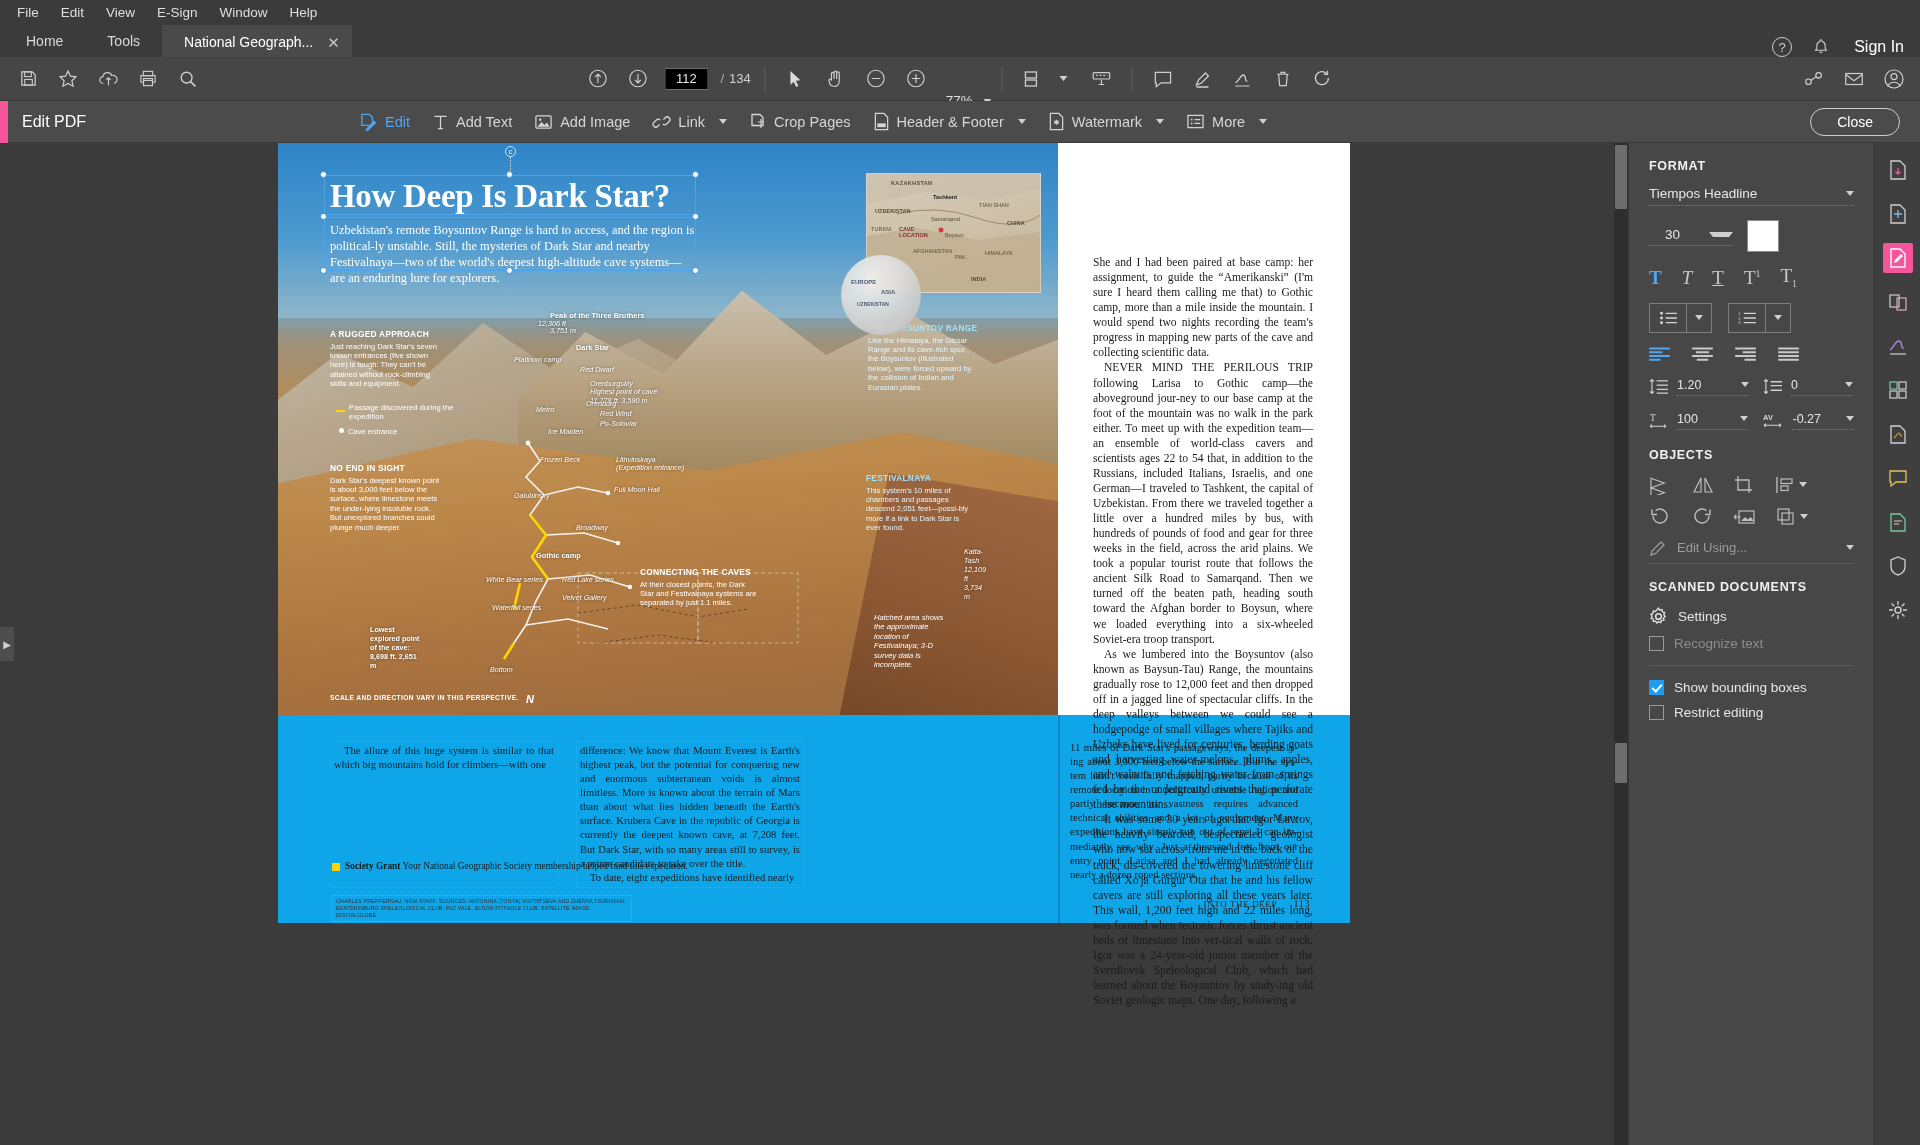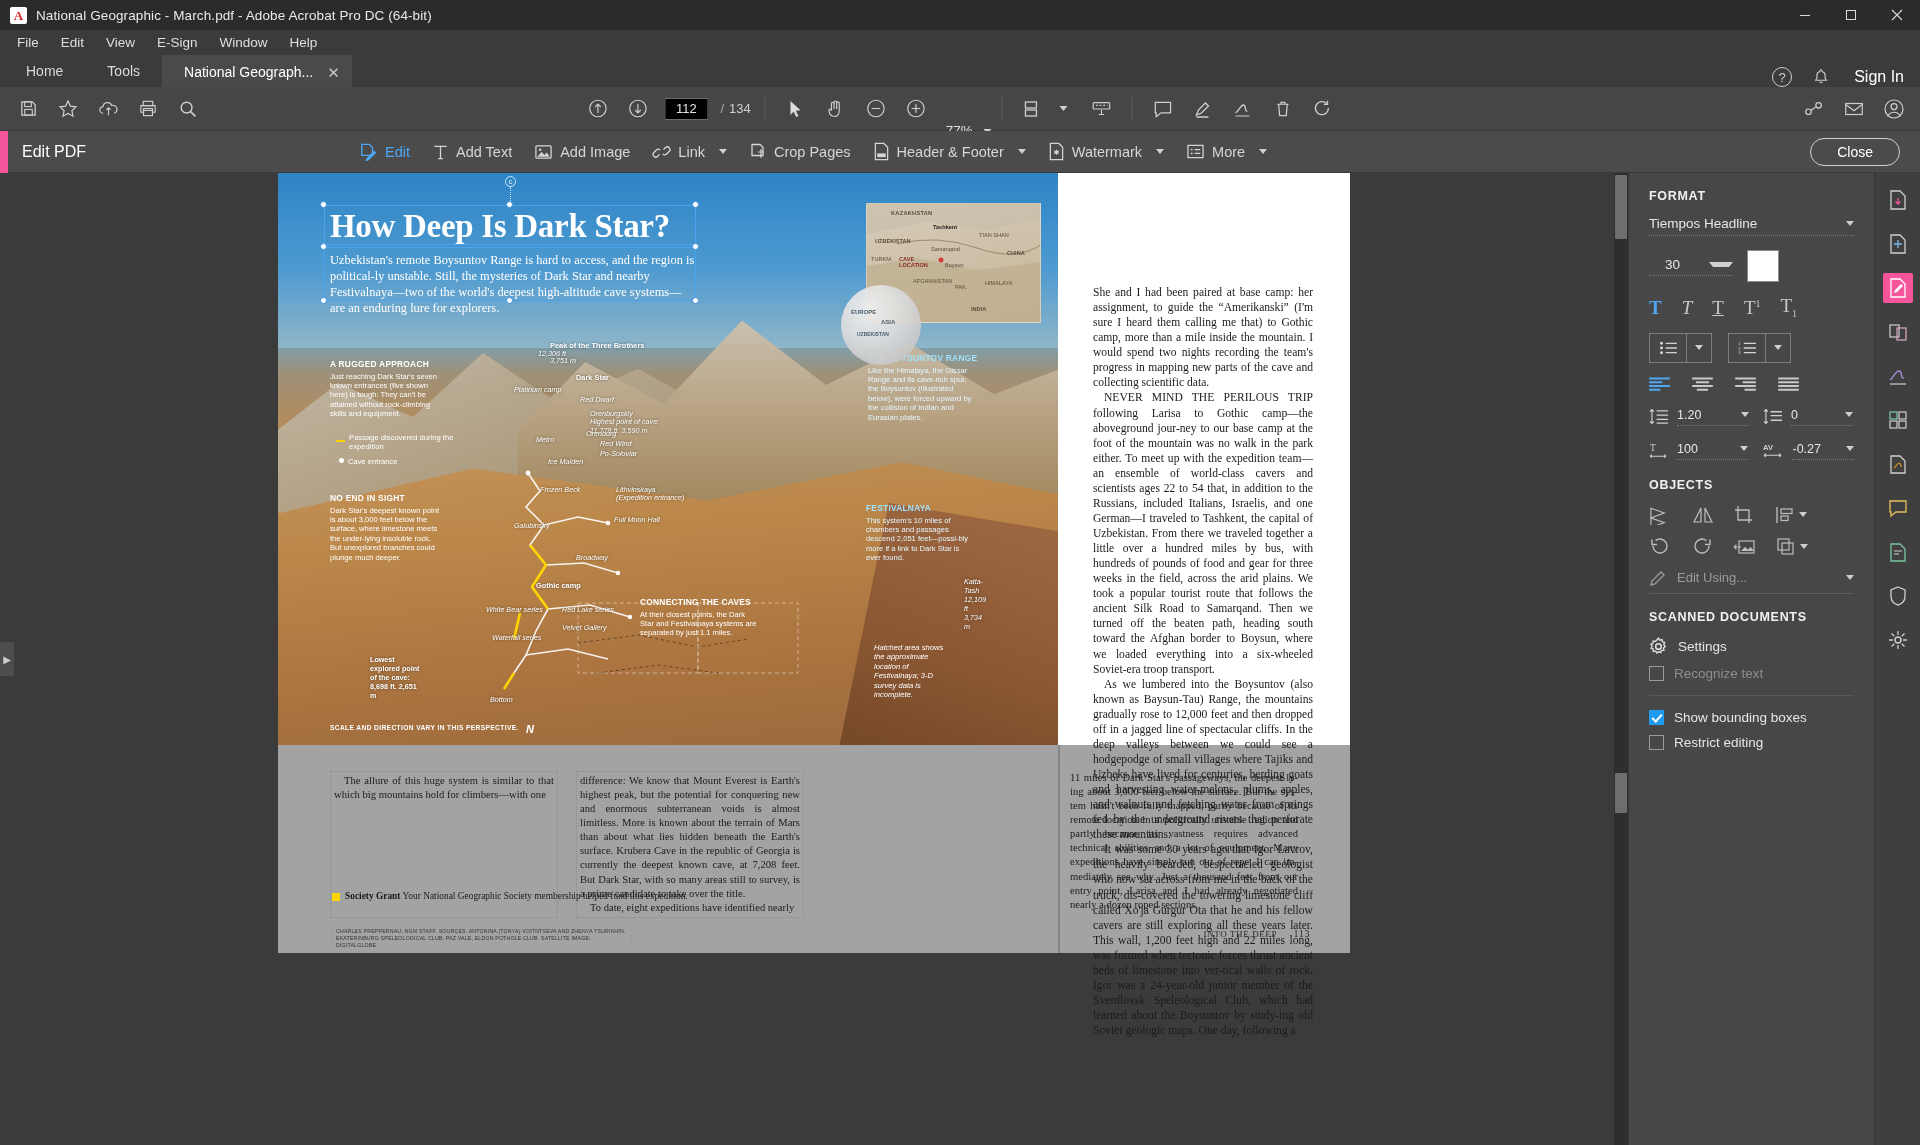--- a/index.html
+++ b/index.html
@@ -111,21 +111,21 @@
 
   .docpane {
     flex: 1; position: relative; background: #3b3b3b; overflow: hidden;
     display: flex; justify-content: center;
   }
   .pageview { position: relative; width: 1072px; height: 100%; }
 
   
   .sheet {
     position: absolute; left: 0; top: 0; width: 1072px; height: 780px;
-    background: #a3a3a3;
+    background: #0ea5e9;
   }
   
   .hero {
     position: absolute; left: 0; top: 0; width: 780px; height: 572px;
     background:
       linear-gradient(180deg,#2f86c6 0%, #3f93cf 18%, #6aa9cf 27%, #9e9078 35%, #b58b58 45%, #c08a4d 60%, #ba7f45 75%, #a9703d 100%);
     overflow: hidden;
   }
   .hero .sky {
     position:absolute; left:0; top:0; width:100%; height:175px;
@@ -338,41 +338,20 @@
     color:#cfcfcf;
   }
   .rail .ritem.sel { background:#f5569b; color:#fff; border-radius: 2px; }
   svg { display:block; }
 </style>
 </head>
 <body>
 
 <div class="app">
 
-  <div class="titlebar">
-    <div class="acro-logo"></div>
-    <div class="title-text">National Geographic - March.pdf - Adobe Acrobat Pro DC (64-bit)</div>
-    <div class="win-btns">
-      <div class="win-btn">
-        <svg width="12" height="12" viewBox="0 0 12 12">
-            <rect x="1" y="6" width="10" height="1" fill="#dcdcdc"></rect>
-          </svg>
-      </div>
-      <div class="win-btn">
-        <svg width="12" height="12" viewBox="0 0 12 12">
-            <rect x="1.5" y="1.5" width="9" height="9" fill="none" stroke="#dcdcdc" stroke-width="1"></rect>
-          </svg>
-      </div>
-      <div class="win-btn close">
-        <svg width="12" height="12" viewBox="0 0 12 12">
-            <path d="M1 1 L11 11 M11 1 L1 11" stroke="#dcdcdc" stroke-width="1.1"></path>
-          </svg>
-      </div>
-    </div>
-  </div>
 
   <div class="menubar">
     <div class="menu-item">File</div>
     <div class="menu-item">Edit</div>
     <div class="menu-item">View</div>
     <div class="menu-item">E-Sign</div>
     <div class="menu-item">Window</div>
     <div class="menu-item">Help</div>
   </div>
 

